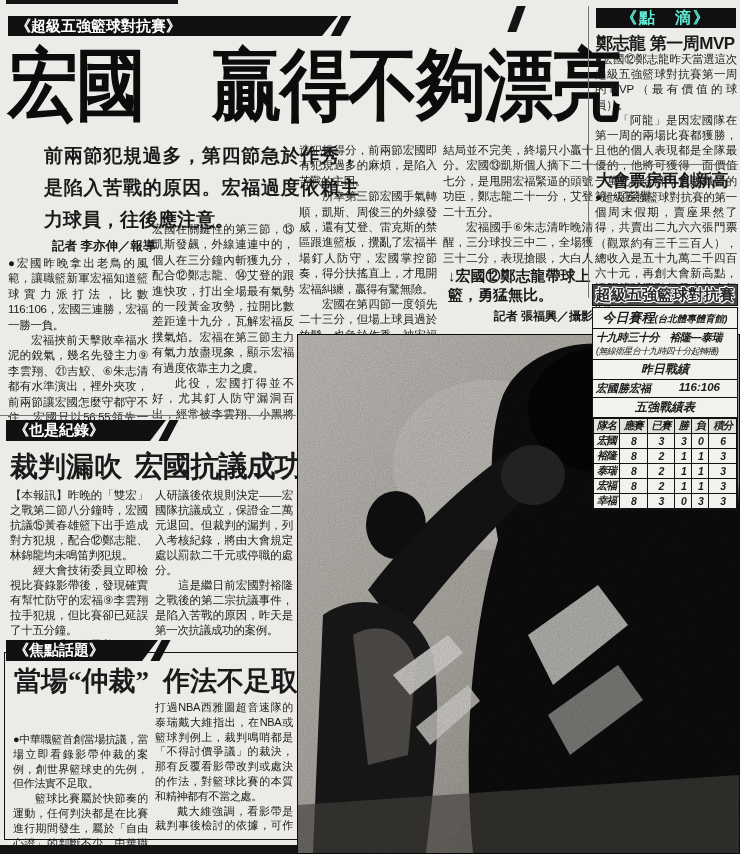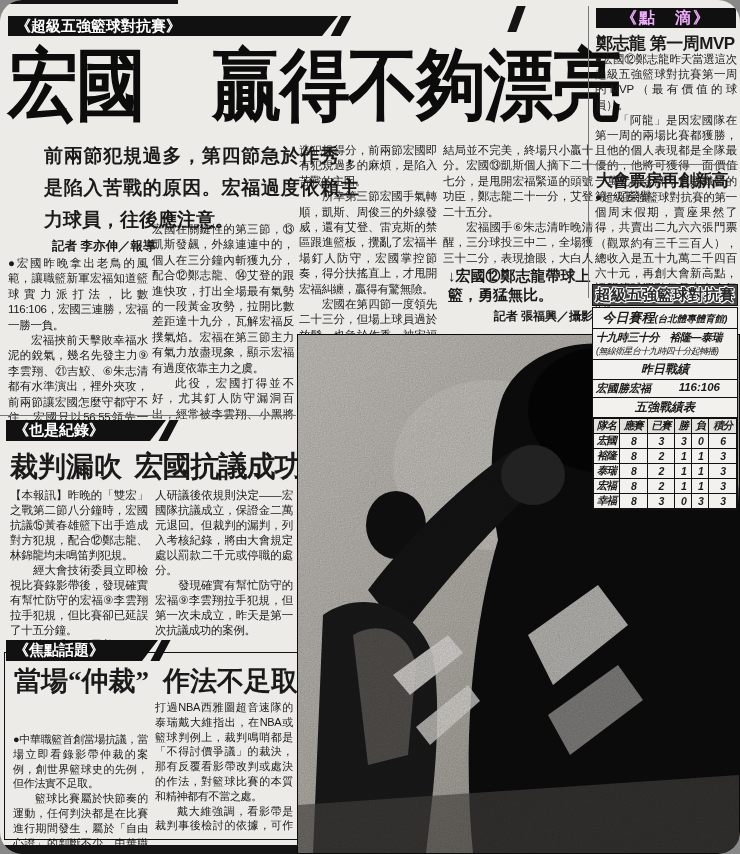--- a/index.html
+++ b/index.html
@@ -1,21 +1,20 @@
 <!DOCTYPE html>
 <html><head>
 <meta charset="utf-8">
 <style>
   * { margin:0; padding:0; box-sizing:border-box; }
   html,body { background:#888; }
   #page {
     position:relative; width:740px; height:854px; margin:0 auto;
     background:#edebe7; color:#1a1a1a; overflow:hidden;
     font-family:"Liberation Sans","DejaVu Sans",sans-serif;
-    border-radius:22px;
   }
   .abs { position:absolute; }
   
   .banner {
     background:#111; color:#fff; font-weight:700;
     display:flex; align-items:center; padding:0 14px 0 8px;
     clip-path:polygon(0 0,100% 0,calc(100% - 16px) 100%,0 100%);
   }
   .banner-slash { background:#111; transform:skewX(-28deg); }
   .headline {
@@ -27,21 +26,21 @@
   .bodycol {
     font-size:11.5px; line-height:15.4px; text-align:justify; overflow:hidden;
     letter-spacing:-0.3px;
   }
   .bodycol p { text-indent:2em; }
   .bodycol p.cont { text-indent:0; }
   .caption { font-size:15px; line-height:19px; font-weight:800; }
   .credit { font-size:12px; font-weight:800; text-align:right; }
   
   .sb-banner {
-    background:#101010; color:#f0abfc; font-size:16px; font-weight:700;
+    background:#101010; color:#5eead4; font-size:16px; font-weight:700;
     display:flex; align-items:center; justify-content:center; letter-spacing:2px;
   }
   .sb-head { font-weight:900; letter-spacing:-0.5px; white-space:nowrap; }
   .sb-text { font-size:11.5px; line-height:15.2px; text-align:justify; letter-spacing:-0.3px; }
   .sb-text p { text-indent:2em; }
   .sb-text p.first { text-indent:0; }
   .gray-banner {
     background:#474747; color:#2a2a2a; font-weight:900; font-size:15.5px;
     display:flex; align-items:center; justify-content:center; white-space:nowrap;
     text-shadow:-1px 0 #fff,1px 0 #fff,0 -1px #fff,0 1px #fff,1px 1px #fff,-1px -1px #fff;
@@ -229,21 +228,21 @@
     <span class="sec-head-light" style="font-size:28px;">裁判漏吹</span>
     <span class="sec-head-heavy" style="font-size:29px;margin-left:8px;letter-spacing:-1px;">宏國抗議成功</span>
   </div>
   <div class="abs bodycol" style="left:10px;top:488px;width:138px;height:152px;line-height:15px;">
     <p class="cont">【本報訊】昨晚的「雙宏」之戰第二節八分鐘時，宏國抗議⑮黃春雄籃下出手造成對方犯規，配合⑫鄭志龍、林錦龍均未鳴笛判犯規。</p>
     <p>經大會技術委員立即檢視比賽錄影帶後，發現確實有幫忙防守的宏福⑨李雲翔拉手犯規，但比賽卻已延誤了十五分鐘。</p>
     <p>技術委員劉恩普、王人生兩</p>
   </div>
   <div class="abs bodycol" style="left:155px;top:488px;width:138px;height:152px;line-height:15px;">
     <p class="cont">人研議後依規則決定——宏國隊抗議成立，保證金二萬元退回。但裁判的漏判，列入考核紀錄，將由大會規定處以罰款二千元或停職的處分。</p>
-    <p>發現確實有幫忙防守的宏福⑨李雲翔拉手犯規，但第一次未成立，昨天是第一次抗議成功的案例。</p>
+    <p>這是繼日前宏國對裕隆之戰後的第二宗抗議事件，是陷入苦戰的原因，昨天是第一次抗議成功的案例。</p>
   </div>
 
   <div class="abs boxed" style="left:4px;top:652px;width:296px;height:188px;"></div>
   <div class="abs banner" style="left:6px;top:640px;width:152px;height:21px;font-size:15px;">
     <span>《焦點話題》</span>
   </div>
   <div class="abs banner-slash" style="left:156px;top:640px;width:9px;height:21px;"></div>
   <div class="abs" style="left:14px;top:663px;white-space:nowrap;font-family:'Liberation Serif','DejaVu Serif',serif;">
     <span style="font-size:27px;font-weight:700;">當場“仲裁”</span>
     <span style="font-size:27px;font-weight:700;margin-left:10px;">作法不足取</span>

